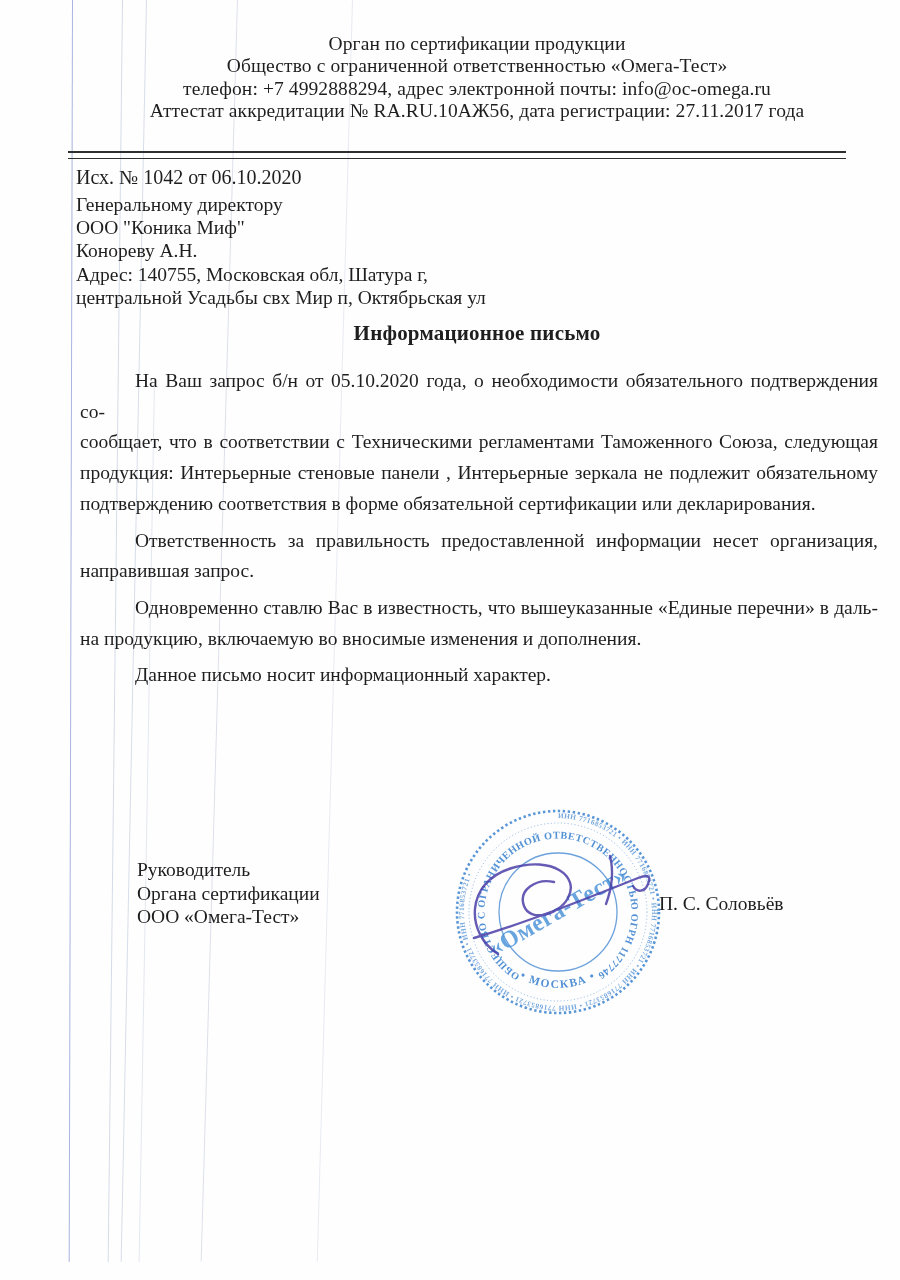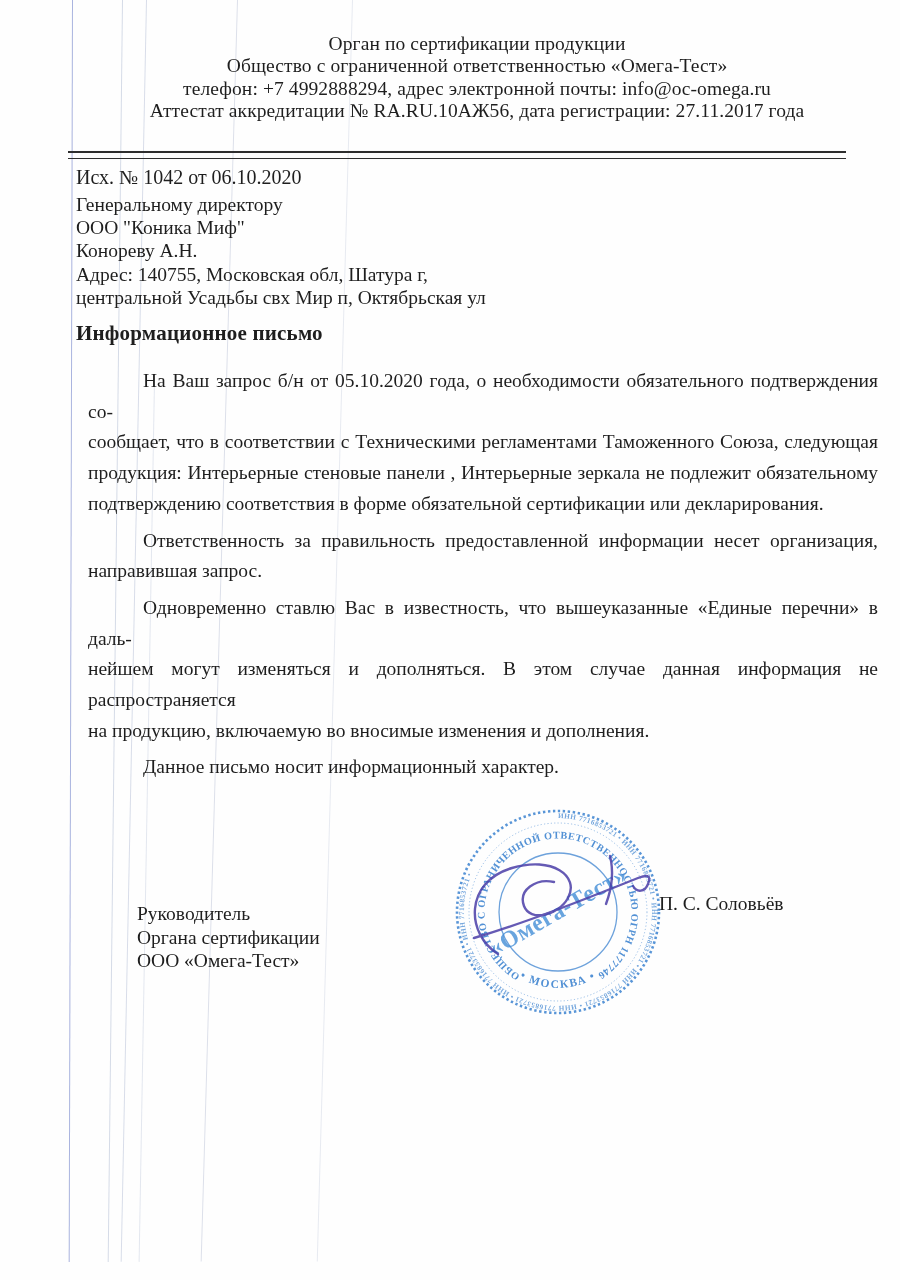--- a/index.html
+++ b/index.html
@@ -18,27 +18,27 @@
   .v6{left:352px; background:rgba(128,142,175,0.18); transform:rotate(1.6deg);}
 
   .letterhead{position:absolute; top:33px; left:76px; width:802px;
     text-align:center; font-size:19.5px; line-height:22.3px; letter-spacing:0.1px;}
   .hrule{position:absolute; top:151px; left:68px; width:778px; height:5px;
     border-top:2.5px solid #2e2e2e; border-bottom:1.8px solid #2e2e2e;}
   .reference{position:absolute; top:166px; left:76px; font-size:20px;}
   .addressee{position:absolute; top:193px; left:76px; width:802px;
     font-size:19.5px; line-height:23.2px;}
   .title{position:absolute; top:321px; left:76px; width:802px;
-    text-align:left; font-weight:bold; font-size:21px; letter-spacing:0.2px;}
+    text-align:center; font-weight:bold; font-size:21px; letter-spacing:0.2px;}
   .bodytext{position:absolute; top:366px; left:76px; width:802px; font-size:19.5px;}
-  .para{margin:0 0 6px 12px;}
+  .para{margin:0 0 6px 4px;}
   .bline{line-height:30.7px; text-align:justify; text-align-last:justify;}
   .bline.first{text-indent:55px;}
   .bline.last{text-align-last:left;}
-  .sigblock{position:absolute; top:902px; left:137px; font-size:19.5px; line-height:23.5px;}
+  .sigblock{position:absolute; top:858px; left:137px; font-size:19.5px; line-height:23.5px;}
   .signer{position:absolute; top:893px; left:659px; font-size:19.5px;}
   .stamp{position:absolute; left:450px; top:804px; width:216px; height:216px; pointer-events:none;}
   .stamp svg{display:block; width:216px; height:216px; opacity:0.93;}
   .autograph{position:absolute; left:438px; top:826px; width:250px; height:140px; pointer-events:none;}
 </style>
 </head>
 <body>
 
 <div class="page">
 
@@ -76,21 +76,20 @@
       <div class="bline">сообщает, что в соответствии с Техническими регламентами Таможенного Союза, следующая</div>
       <div class="bline">продукция: Интерьерные стеновые панели , Интерьерные зеркала не подлежит обязательному</div>
       <div class="bline last">подтверждению соответствия в форме обязательной сертификации или декларирования.</div>
     </div>
     <div class="para">
       <div class="bline first">Ответственность за правильность предоставленной информации несет организация,</div>
       <div class="bline last">направившая запрос.</div>
     </div>
     <div class="para">
       <div class="bline first">Одновременно ставлю Вас в известность, что вышеуказанные «Единые перечни» в даль-</div>
-      <div class="bline">нейшем могут изменяться и дополняться. В этом случае данная информация не распространяется</div>
       <div class="bline last">на продукцию, включаемую во вносимые изменения и дополнения.</div>
     </div>
     <div class="para">
       <div class="bline first last">Данное письмо носит информационный характер.</div>
     </div>
   </div>
 
   <div class="sigblock">
     <div>Руководитель</div>
     <div>Органа сертификации</div>

